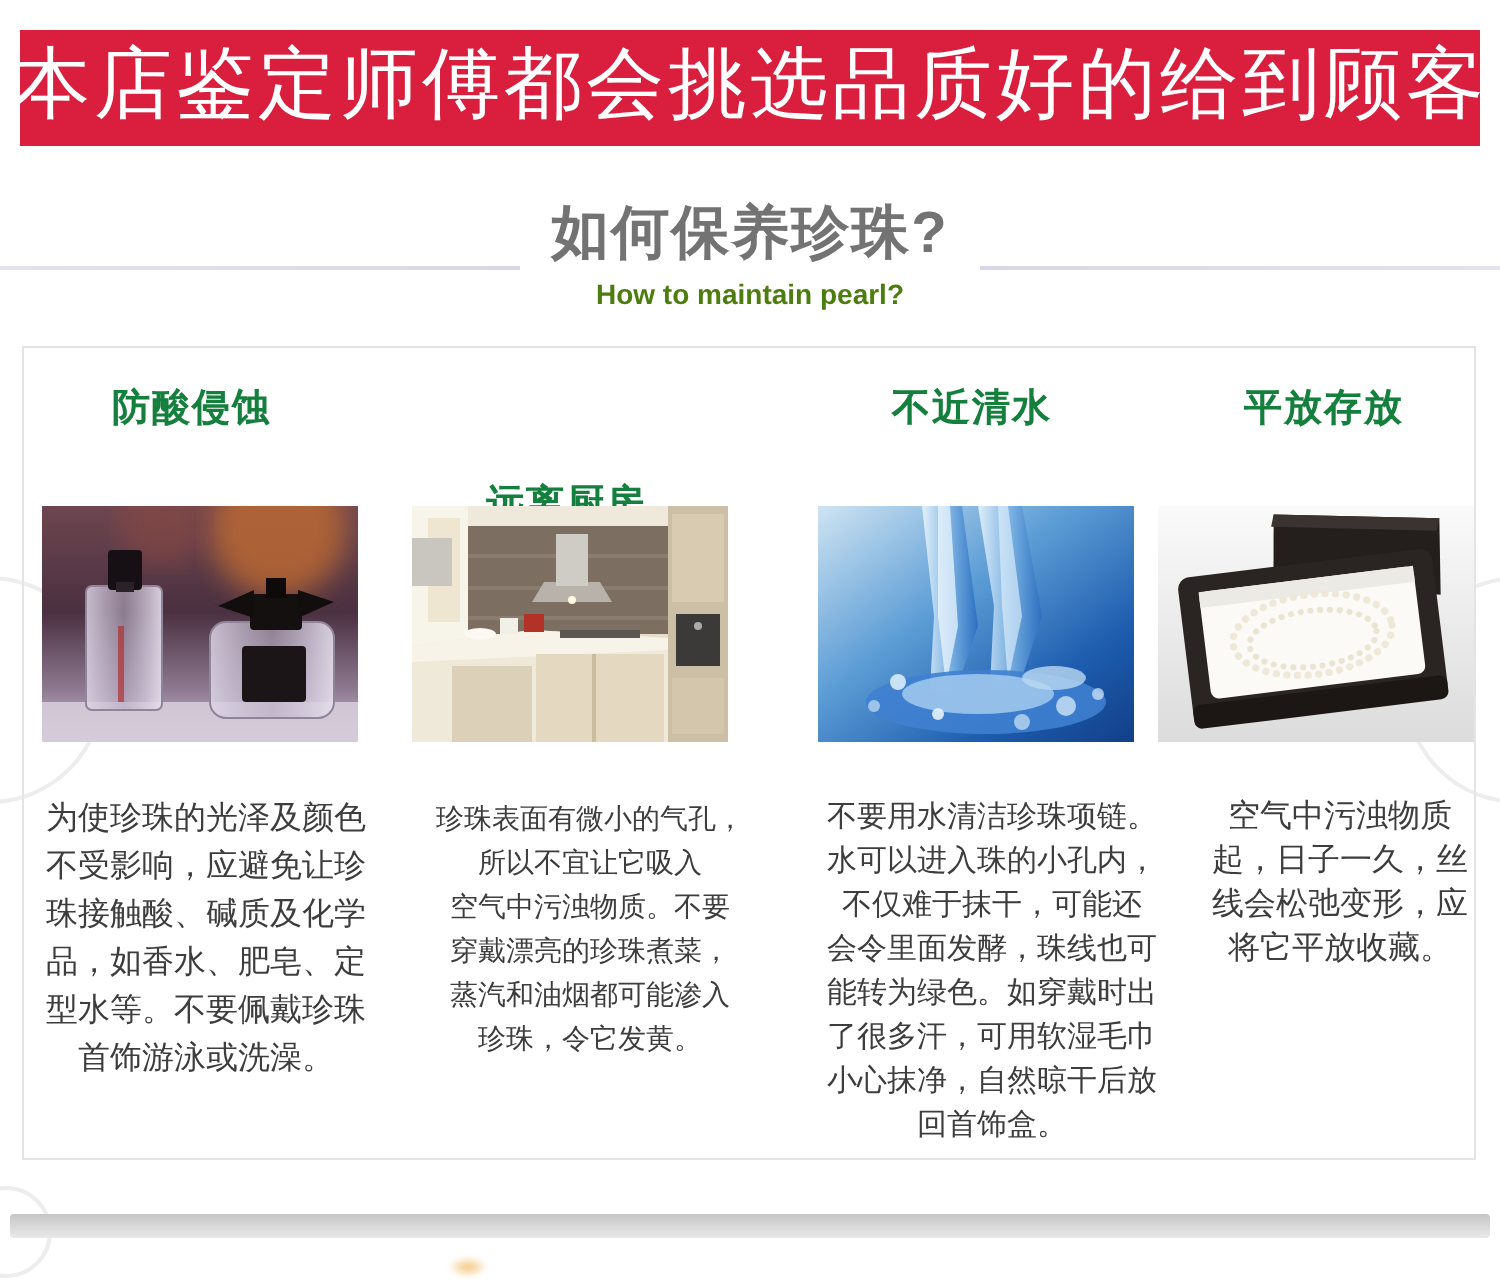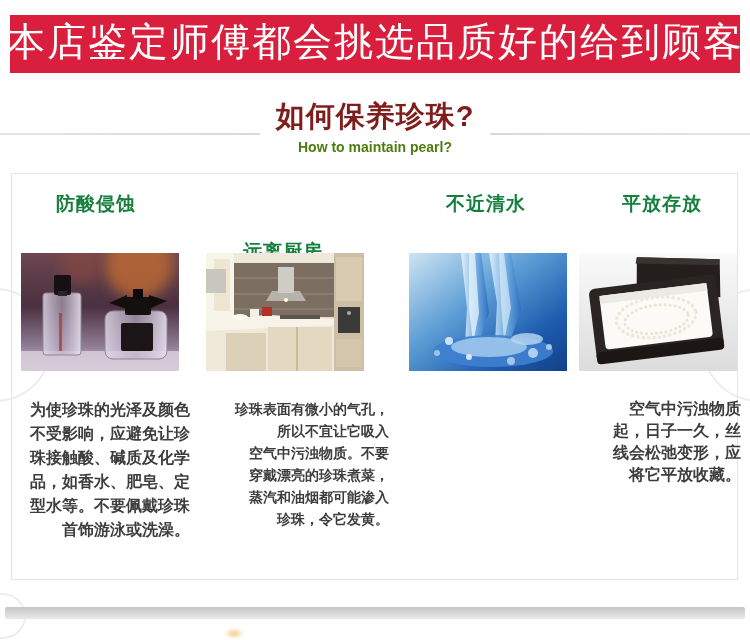--- a/index.html
+++ b/index.html
@@ -19,21 +19,21 @@
   .title-divider{
     position:absolute;left:0;top:133px;width:750px;height:2px;
     background:linear-gradient(to right,#e3e3ee,#d6d6e4 40%,#d6d6e4 60%,#e3e3ee);
     z-index:1;
   }
   .section-title{
     position:absolute;left:0;top:97px;width:750px;text-align:center;z-index:2;
   }
   .section-title span{
     display:inline-block;background:#ffffff;padding:0 16px;
-    font-size:29px;font-weight:bold;color:#7f1d1d;letter-spacing:1px;
+    font-size:29px;font-weight:bold;color:#737373;letter-spacing:1px;
   }
   .section-subtitle{
     position:absolute;left:0;top:139px;width:750px;text-align:center;
     font-size:14px;font-weight:bold;color:#4d7c0f;z-index:2;
   }
   
   .wm{position:absolute;border:2px solid #ededed;border-radius:50%;z-index:0;}
   .wm1{left:-62px;top:288px;width:110px;height:110px;}
   .wm2{left:702px;top:288px;width:110px;height:110px;}
   .wm3{left:-20px;top:593px;width:42px;height:42px;}
@@ -49,22 +49,22 @@
   }
   .col-heading{
     position:absolute;top:17px;width:160px;text-align:center;
     font-size:19px;font-weight:bold;color:#15803d;letter-spacing:1px;
   }
   .h1{left:4px;}.h2{left:191px;margin-top:48px;}.h3{left:394px;}.h4{left:570px;}
   .photo{position:absolute;top:79px;width:158px;height:118px;overflow:hidden;}
   .p1{left:9px;}.p2{left:194px;}.p3{left:397px;}.p4{left:567px;}
   .photo svg{display:block;}
   .col-text{
-    position:absolute;top:224px;color:#3d3d3d;font-weight:bold;
-    white-space:pre-line;text-align:right;
+    position:absolute;top:224px;color:#3d3d3d;font-weight:normal;
+    white-space:pre-line;text-align:center;
   }
   .t1{left:4px;width:174px;font-size:16px;line-height:24px;}
   .t2{left:189px;width:188px;font-size:14px;line-height:22px;}
   .t3{left:392px;width:184px;font-size:15px;line-height:22px;}
   .t4{left:587px;width:142px;font-size:16px;line-height:22px;}
   
   .bottom-bar{
     position:absolute;left:5px;top:607px;width:740px;height:12px;
     background:linear-gradient(to bottom,#c6c6c6,#e9e9e9);
     border-radius:2px;z-index:1;
@@ -233,19 +233,27 @@
 珠接触酸、碱质及化学
 品，如香水、肥皂、定
 型水等。不要佩戴珍珠
 首饰游泳或洗澡。</div>
   <div class="col-text t2">珍珠表面有微小的气孔，
 所以不宜让它吸入
 空气中污浊物质。不要
 穿戴漂亮的珍珠煮菜，
 蒸汽和油烟都可能渗入
 珍珠，令它发黄。</div>
+  <div class="col-text t3">不要用水清洁珍珠项链。
+水可以进入珠的小孔内，
+不仅难于抹干，可能还
+会令里面发酵，珠线也可
+能转为绿色。如穿戴时出
+了很多汗，可用软湿毛巾
+小心抹净，自然晾干后放
+回首饰盒。</div>
   <div class="col-text t4">空气中污浊物质
 起，日子一久，丝
 线会松弛变形，应
 将它平放收藏。</div>
 </div>
 
 <div class="bottom-bar"></div>
 
 </body></html>

